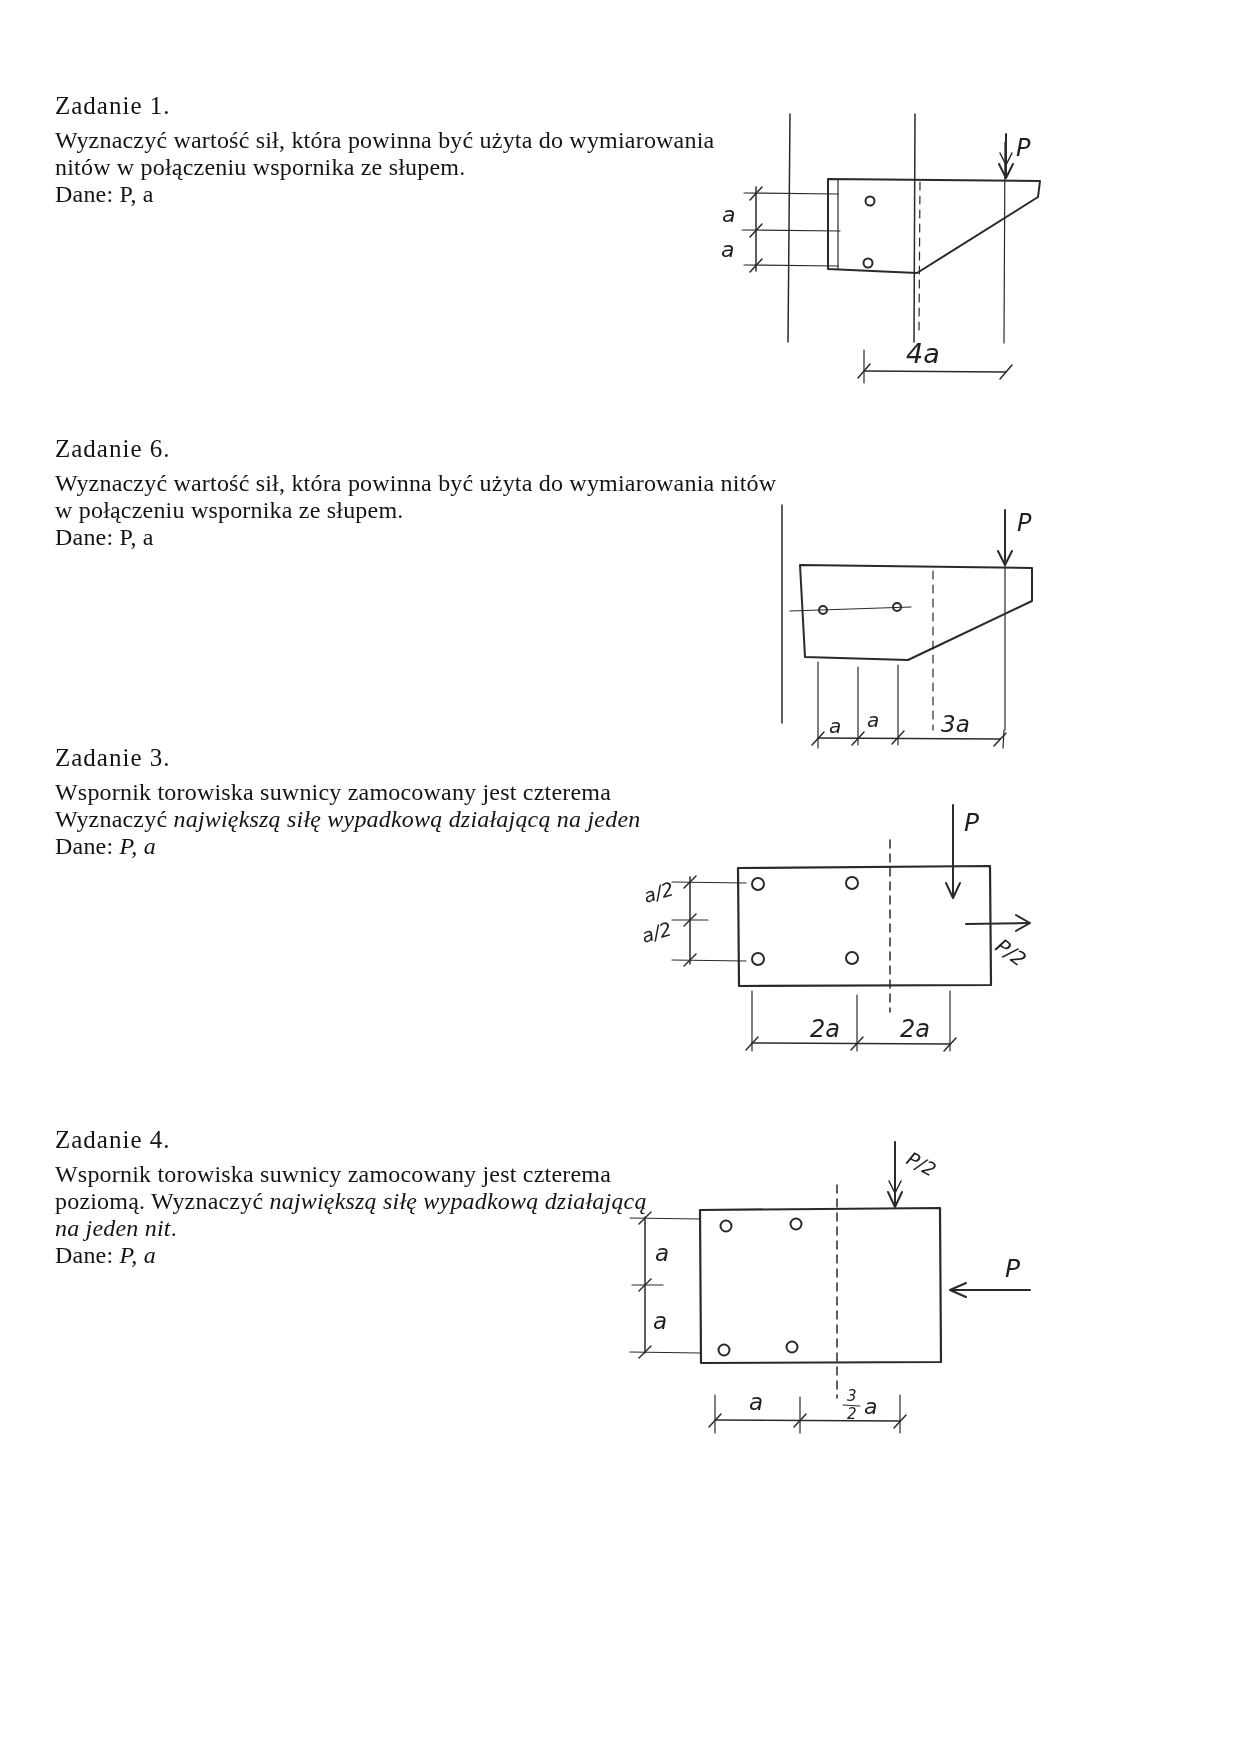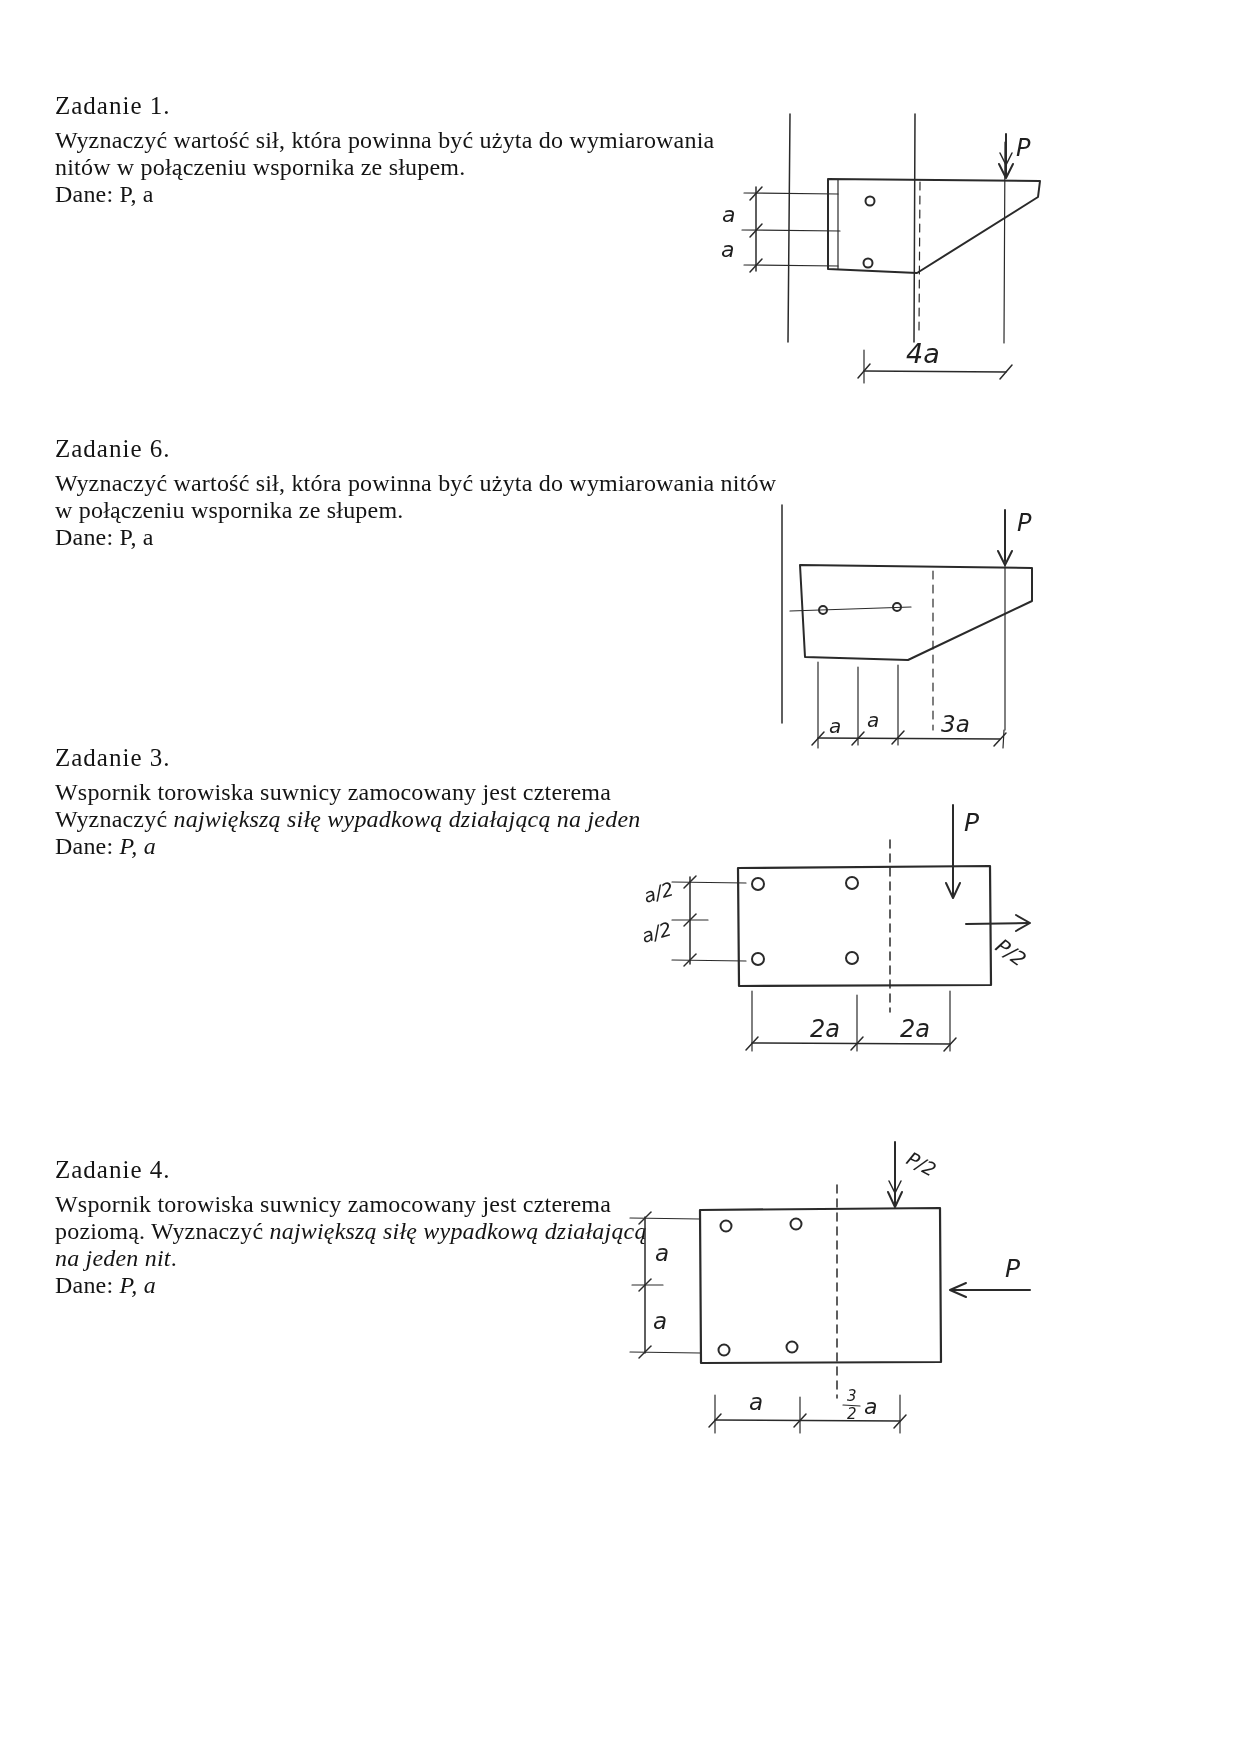--- a/index.html
+++ b/index.html
@@ -142,21 +142,21 @@
       <path class="ln w12" d="M322,198 L322,258"></path>
       <path class="ln w15" d="M124,250 L322,251"></path>
       <path class="ln w15" d="M118,257 L130,244"></path>
       <path class="ln w15" d="M223,257 L235,244"></path>
       <path class="ln w15" d="M316,258 L328,245"></path>
     </g>
     <text class="hw" x="182" y="244" font-size="24">2a</text>
     <text class="hw" x="272" y="244" font-size="24">2a</text>
   </svg>
 
-  <section class="task" style="top:1156px">
+  <section class="task" style="top:1126px">
     <h2>Zadanie 4.</h2>
     <p>Wspornik torowiska suwnicy zamocowany jest czterema</p>
     <p><span>poziomą. Wyznaczyć </span><span class="it">największą siłę wypadkową działającą</span></p>
     <p><span class="it">na jeden nit</span><span>.</span></p>
     <p><span>Dane: </span><span class="it">P, a</span></p>
   </section>
 
   <svg style="left:613px;top:1133px" width="437" height="332" viewBox="0 0 437 332">
     <path class="ln w22" d="M87,77 L327,75 L328,229 L88,230 Z"></path>
     <circle class="ln w2" cx="113" cy="93" r="5.5"></circle>

